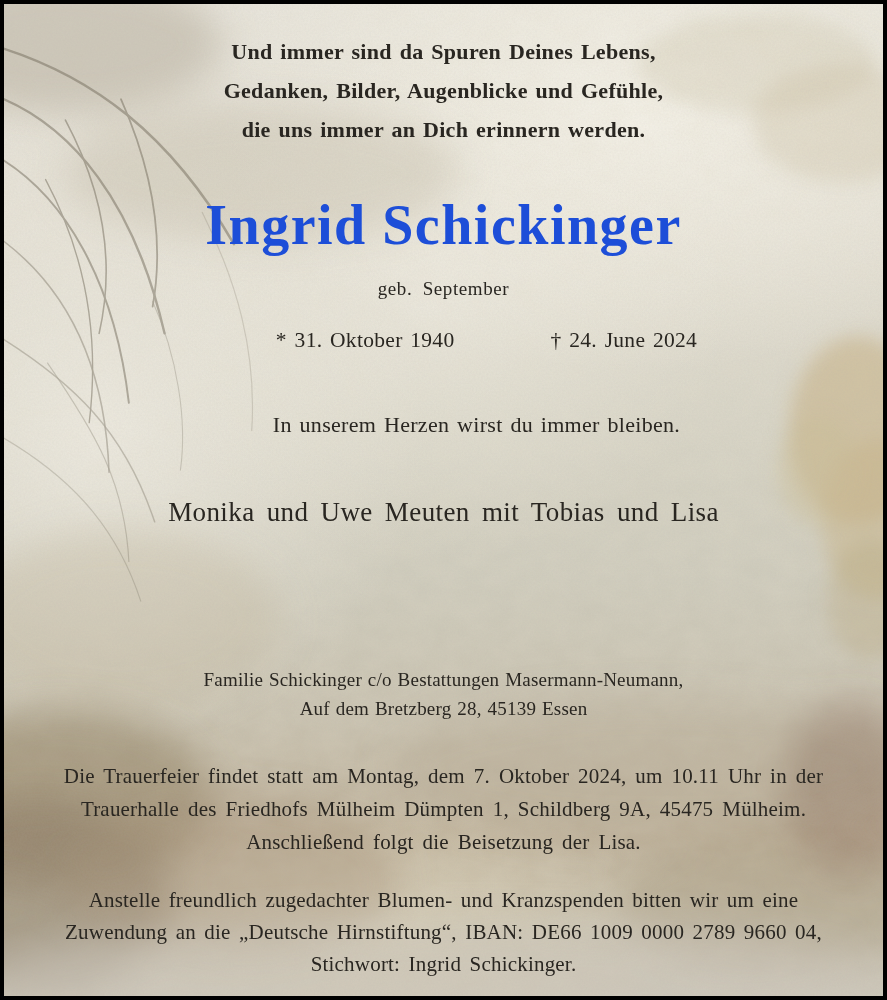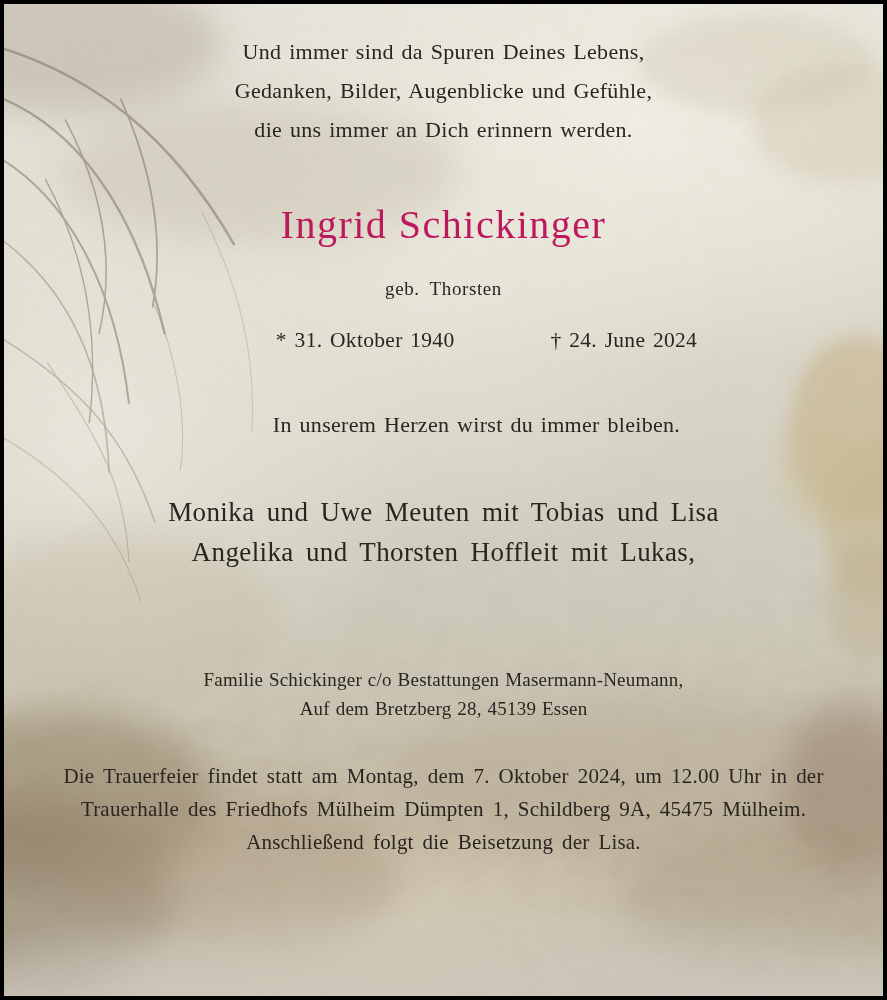--- a/index.html
+++ b/index.html
@@ -15,22 +15,22 @@
     border:4px solid var(--border);
     overflow:hidden;
     font-family:"Liberation Serif","DejaVu Serif",serif;
     color:var(--text);
     background:#ddd9cd;
   }
   .bg{
     position:absolute;inset:0;width:100%;height:100%;display:block;
   }
   .layer{position:absolute;left:0;width:100%;text-align:center;z-index:2;}
-  .poem{top:28px;font-size:22px;line-height:39px;letter-spacing:.3px;word-spacing:2px;}
-  .name{top:188px;font-size:40px;line-height:66px;letter-spacing:1.5px;color:#be185d;}
+  .poem{top:28px;font-size:22px;line-height:39px;letter-spacing:.3px;word-spacing:2px;font-weight:bold;}
+  .name{top:188px;font-size:56px;line-height:66px;letter-spacing:1.5px;color:#1d4ed8;font-weight:bold;}
   .maiden{top:274px;font-size:19px;letter-spacing:.6px;word-spacing:5px;}
   .dates{top:324px;font-size:21.5px;display:flex;flex-direction:row;justify-content:center;gap:96px;letter-spacing:.3px;word-spacing:2px;margin-left:43px;}
   .heart{top:408px;font-size:22px;letter-spacing:.3px;word-spacing:2px;margin-left:33px;}
   .family{top:488px;font-size:27px;line-height:40px;letter-spacing:.4px;word-spacing:5px;}
   .addr-label{top:634px;font-size:19px;letter-spacing:.2px;}
   .addr{top:662px;font-size:19px;line-height:28.5px;letter-spacing:.2px;word-spacing:1px;}
   .service{top:756px;font-size:21px;line-height:33px;letter-spacing:.2px;word-spacing:3.5px;}
   .donation{top:880px;font-size:21px;line-height:32px;letter-spacing:.2px;word-spacing:3px;}
 </style>
 </head>
@@ -133,40 +133,44 @@
   </svg>
 
   <div class="layer poem">
     <div>Und immer sind da Spuren Deines Lebens,</div>
     <div>Gedanken, Bilder, Augenblicke und Gefühle,</div>
     <div>die uns immer an Dich erinnern werden.</div>
   </div>
 
   <div class="layer name">Ingrid Schickinger</div>
 
-  <div class="layer maiden">geb. Thorsten</div>
+  <div class="layer maiden">geb. September</div>
 
   <div class="layer dates">
     <span>* 31. Oktober 1940</span>
     <span>† 24. June 2024</span>
   </div>
 
   <div class="layer heart">In unserem Herzen wirst du immer bleiben.</div>
 
   <div class="layer family">
     <div>Monika und Uwe Meuten mit Tobias und Lisa</div>
-    <div>Angelika und Thorsten Hoffleit mit Lukas,</div>
   </div>
 
 
   <div class="layer addr">
     <div>Familie Schickinger c/o Bestattungen Masermann-Neumann,</div>
     <div>Auf dem Bretzberg 28, 45139 Essen</div>
   </div>
 
   <div class="layer service">
-    <div>Die Trauerfeier findet statt am Montag, dem 7. Oktober 2024, um 12.00 Uhr in der</div>
+    <div>Die Trauerfeier findet statt am Montag, dem 7. Oktober 2024, um 10.11 Uhr in der</div>
     <div>Trauerhalle des Friedhofs Mülheim Dümpten 1, Schildberg 9A, 45475 Mülheim.</div>
     <div>Anschließend folgt die Beisetzung der Lisa.</div>
   </div>
 
+  <div class="layer donation">
+    <div>Anstelle freundlich zugedachter Blumen- und Kranzspenden bitten wir um eine</div>
+    <div>Zuwendung an die „Deutsche Hirnstiftung“, IBAN: DE66 1009 0000 2789 9660 04,</div>
+    <div>Stichwort: Ingrid Schickinger.</div>
+  </div>
 
 </div>
 
 </body></html>

